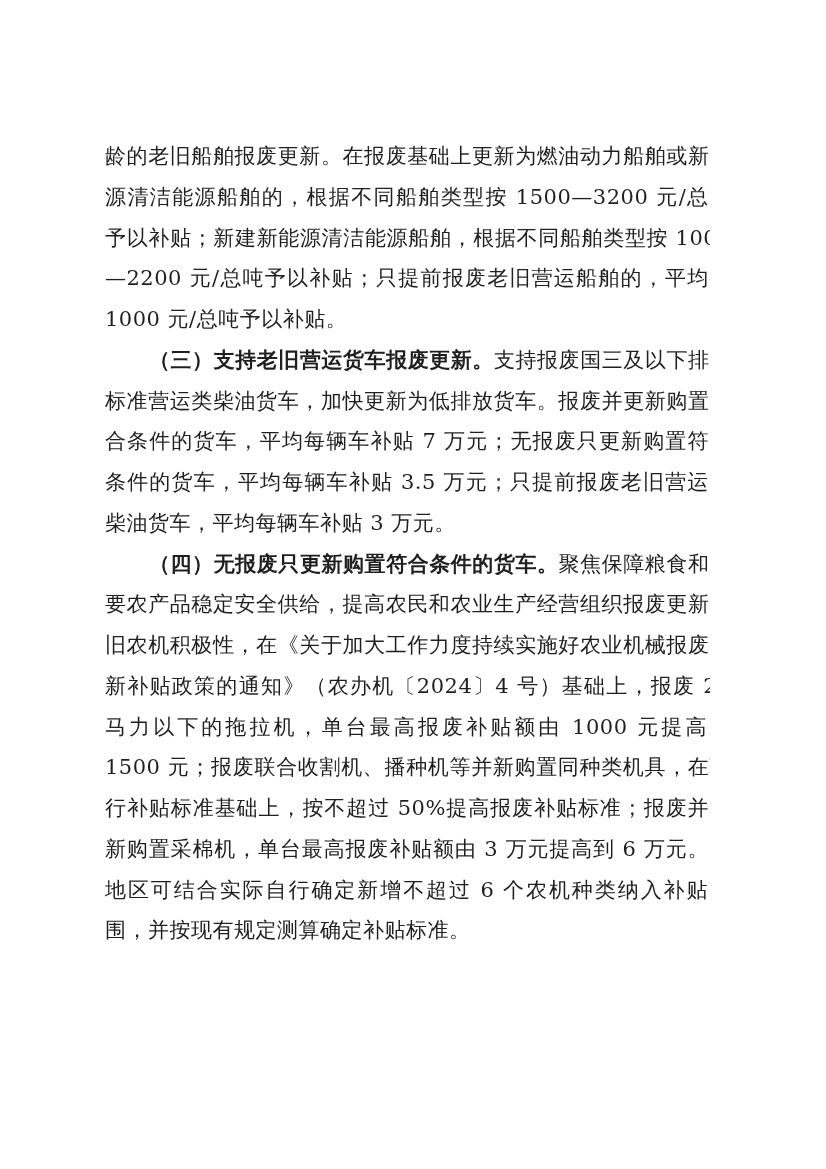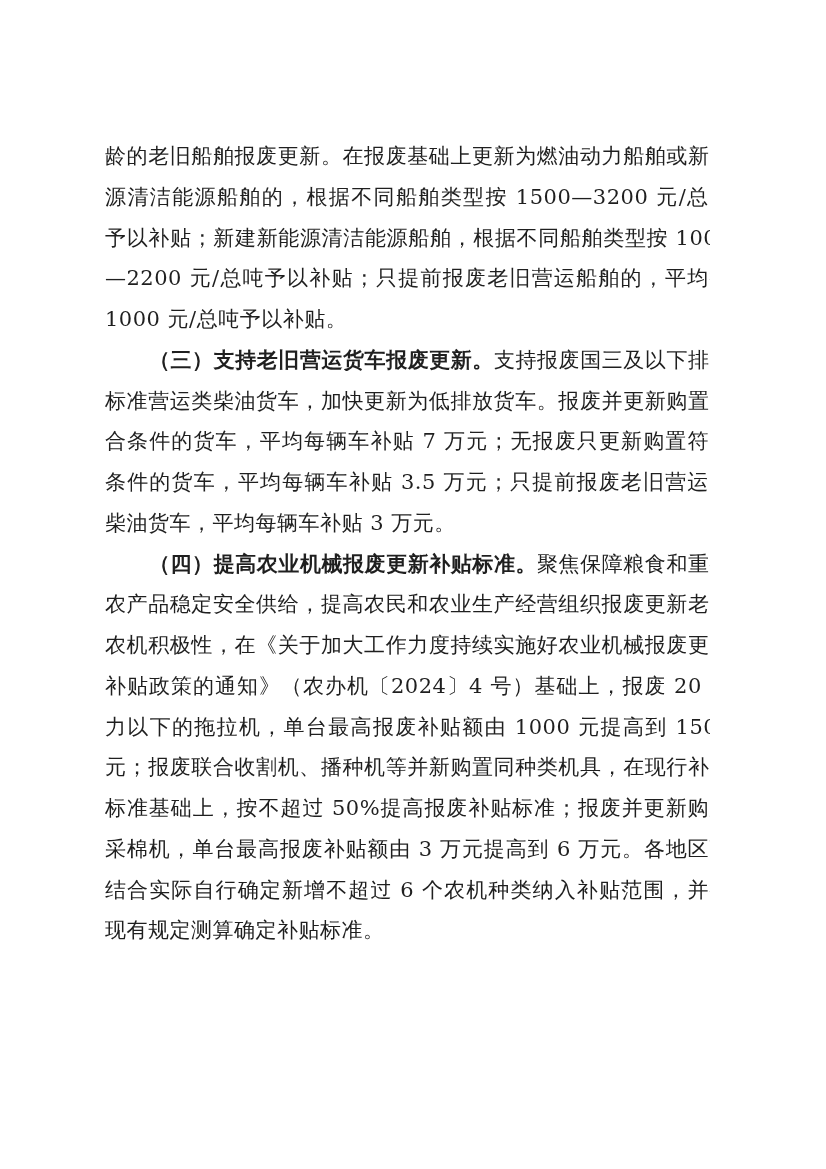--- a/index.html
+++ b/index.html
@@ -42,17 +42,17 @@
 </head>
 <body>
 
 <div class="page">
   <div class="content">
 
     <p class="para no-indent"><span>龄的老旧船舶报废更新。在报废基础上更新为燃油动力船舶或新能源清洁能源船舶的，根据不同船舶类型按 1500—3200 元/总吨予以补贴；新建新能源清洁能源船舶，根据不同船舶类型按 1000—2200 元/总吨予以补贴；只提前报废老旧营运船舶的，平均按 1000 元/总吨予以补贴。</span></p>
 
     <p class="para"><span class="item-heading">（三）支持老旧营运货车报废更新。</span><span>支持报废国三及以下排放标准营运类柴油货车，加快更新为低排放货车。报废并更新购置符合条件的货车，平均每辆车补贴 7 万元；无报废只更新购置符合条件的货车，平均每辆车补贴 3.5 万元；只提前报废老旧营运类柴油货车，平均每辆车补贴 3 万元。</span></p>
 
-    <p class="para"><span class="item-heading">（四）提高农业机械报废更新补贴标准。</span><span>聚焦保障粮食和重要农产品稳定安全供给，提高农民和农业生产经营组织报废更新老旧农机积极性，在《关于加大工作力度持续实施好农业机械报废更新补贴政策的通知》（农办机〔2024〕4 号）基础上，报废 20 马力以下的拖拉机，单台最高报废补贴额由 1000 元提高到 1500 元；报废联合收割机、播种机等并新购置同种类机具，在现行补贴标准基础上，按不超过 50%提高报废补贴标准；报废并更新购置采棉机，单台最高报废补贴额由 3 万元提高到 6 万元。各地区可结合实际自行确定新增不超过 6 个农机种类纳入补贴范围，并按现有规定测算确定补贴标准。</span></p>
+    <p class="para"><span class="item-heading">（四）无报废只更新购置符合条件的货车。</span><span>聚焦保障粮食和重要农产品稳定安全供给，提高农民和农业生产经营组织报废更新老旧农机积极性，在《关于加大工作力度持续实施好农业机械报废更新补贴政策的通知》（农办机〔2024〕4 号）基础上，报废 20 马力以下的拖拉机，单台最高报废补贴额由 1000 元提高到 1500 元；报废联合收割机、播种机等并新购置同种类机具，在现行补贴标准基础上，按不超过 50%提高报废补贴标准；报废并更新购置采棉机，单台最高报废补贴额由 3 万元提高到 6 万元。各地区可结合实际自行确定新增不超过 6 个农机种类纳入补贴范围，并按现有规定测算确定补贴标准。</span></p>
 
 
   </div>
 </div>
 
 </body></html>

